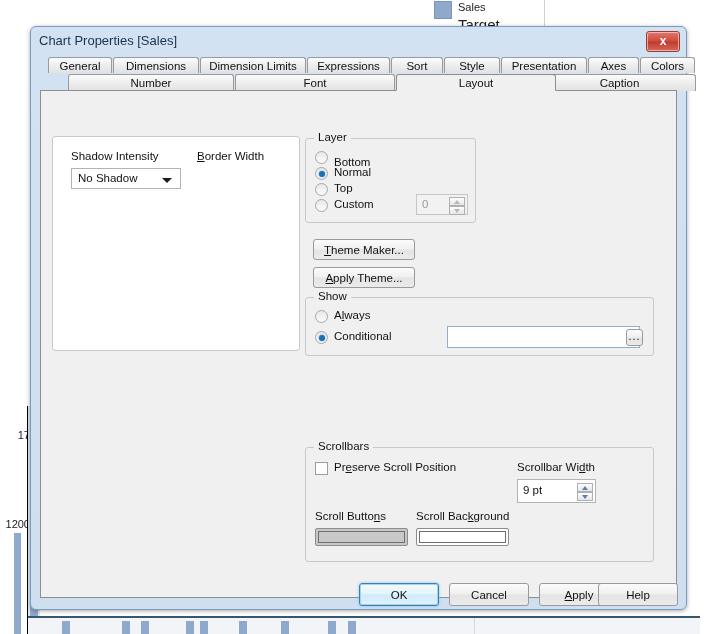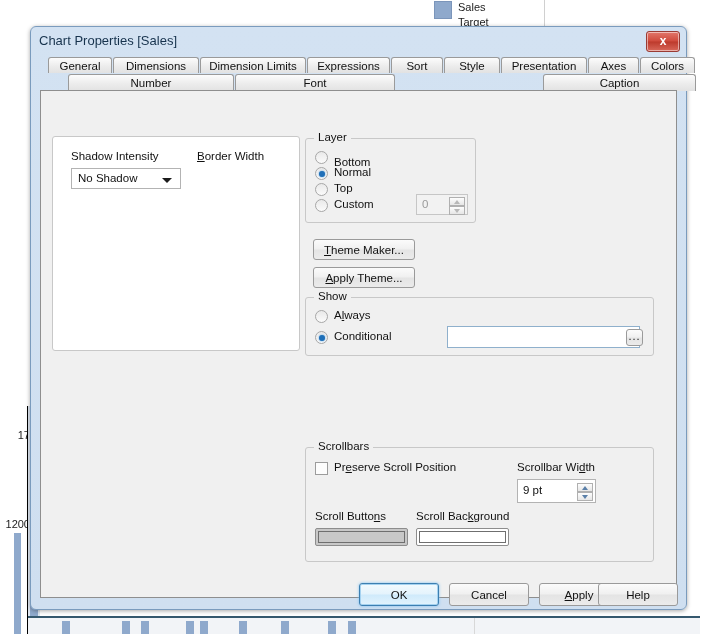--- a/index.html
+++ b/index.html
@@ -16,21 +16,21 @@
   .bg-legend{
     position:absolute;left:404px;top:0px;width:140px;height:30px;
     border-right:1px solid #d0d0d0;border-bottom:1px solid #d0d0d0;
     background:#fff;overflow:hidden;
   }
   .bg-legend .sw{
     position:absolute;left:30px;top:1px;width:16px;height:16px;
     background:#8fa9cc;border:1px solid #7b95ba;
   }
   .bg-legend .lbl1{position:absolute;left:54px;top:1px;font-size:11px;color:#222;}
-  .bg-legend .lbl2{position:absolute;left:54px;top:16px;font-size:11px;color:#222;text-align:center;}
+  .bg-legend .lbl2{position:absolute;left:54px;top:16px;font-size:15px;color:#222;text-align:center;}
 
   .bg-axis-lbl{position:absolute;font-size:11px;color:#222;text-align:right;}
   .bg-vline{position:absolute;background:#000;}
   .bg-plotfill{position:absolute;background:#dfe7f2;}
   .bg-bar{position:absolute;background:#8fa9cc;}
   .bg-hline{position:absolute;background:#35586e;}
   .bg-basefill{position:absolute;background:#f2f4f7;}
 
   
   #dialog{
@@ -213,20 +213,21 @@
     <div class="tab row1" style="left:160px;width:106px;">Dimension Limits</div>
     <div class="tab row1" style="left:267px;width:83px;">Expressions</div>
     <div class="tab row1" style="left:351px;width:52px;">Sort</div>
     <div class="tab row1" style="left:404px;width:56px;">Style</div>
     <div class="tab row1" style="left:461px;width:86px;">Presentation</div>
     <div class="tab row1" style="left:548px;width:51px;">Axes</div>
     <div class="tab row1" style="left:600px;width:55px;">Colors</div>
 
     <div class="tab row2" style="left:28px;width:166px;">Number</div>
     <div class="tab row2" style="left:195px;width:160px;">Font</div>
+    <div class="tab row2 active" style="left:356px;width:160px;">Layout</div>
     <div class="tab row2" style="left:503px;width:153px;">Caption</div>
   </div>
 
   <div class="client">
 
 
     <div class="groupbox white" style="left:11px;top:45px;width:248px;height:215px;">
       <div class="lbl" style="left:18px;top:13px;">Shadow Intensity</div>
       <div class="combo" style="left:18px;top:31px;width:110px;height:21px;">
         <span class="txt">No Shadow</span>

